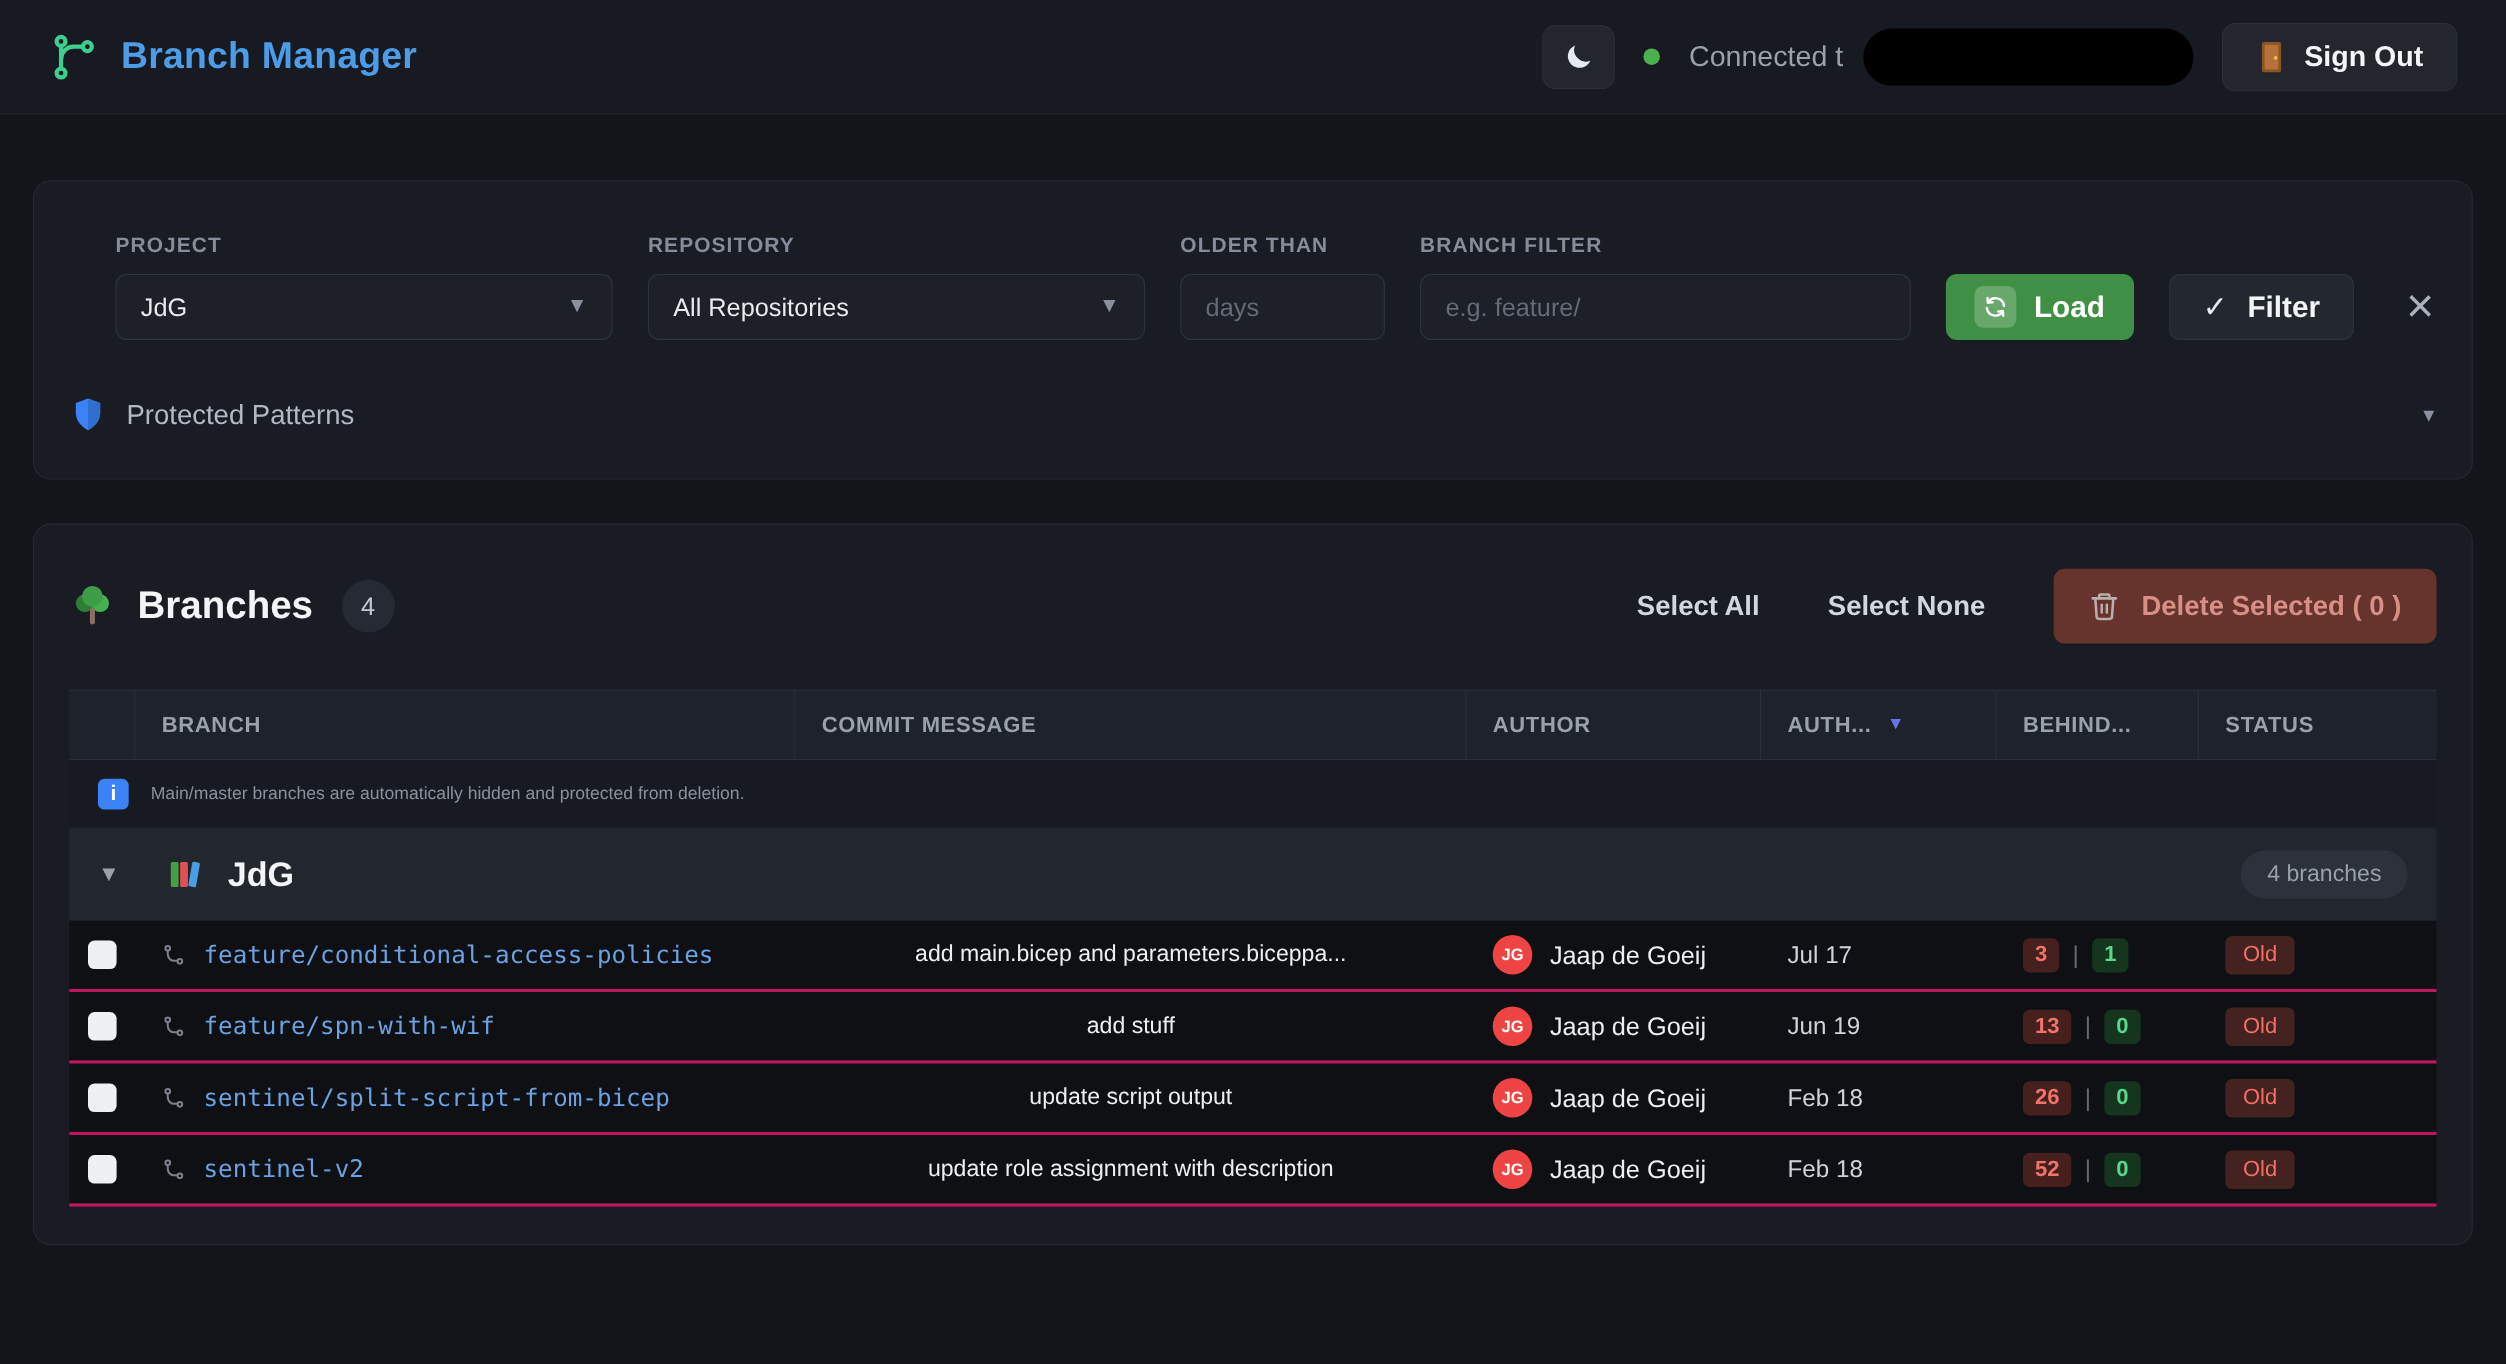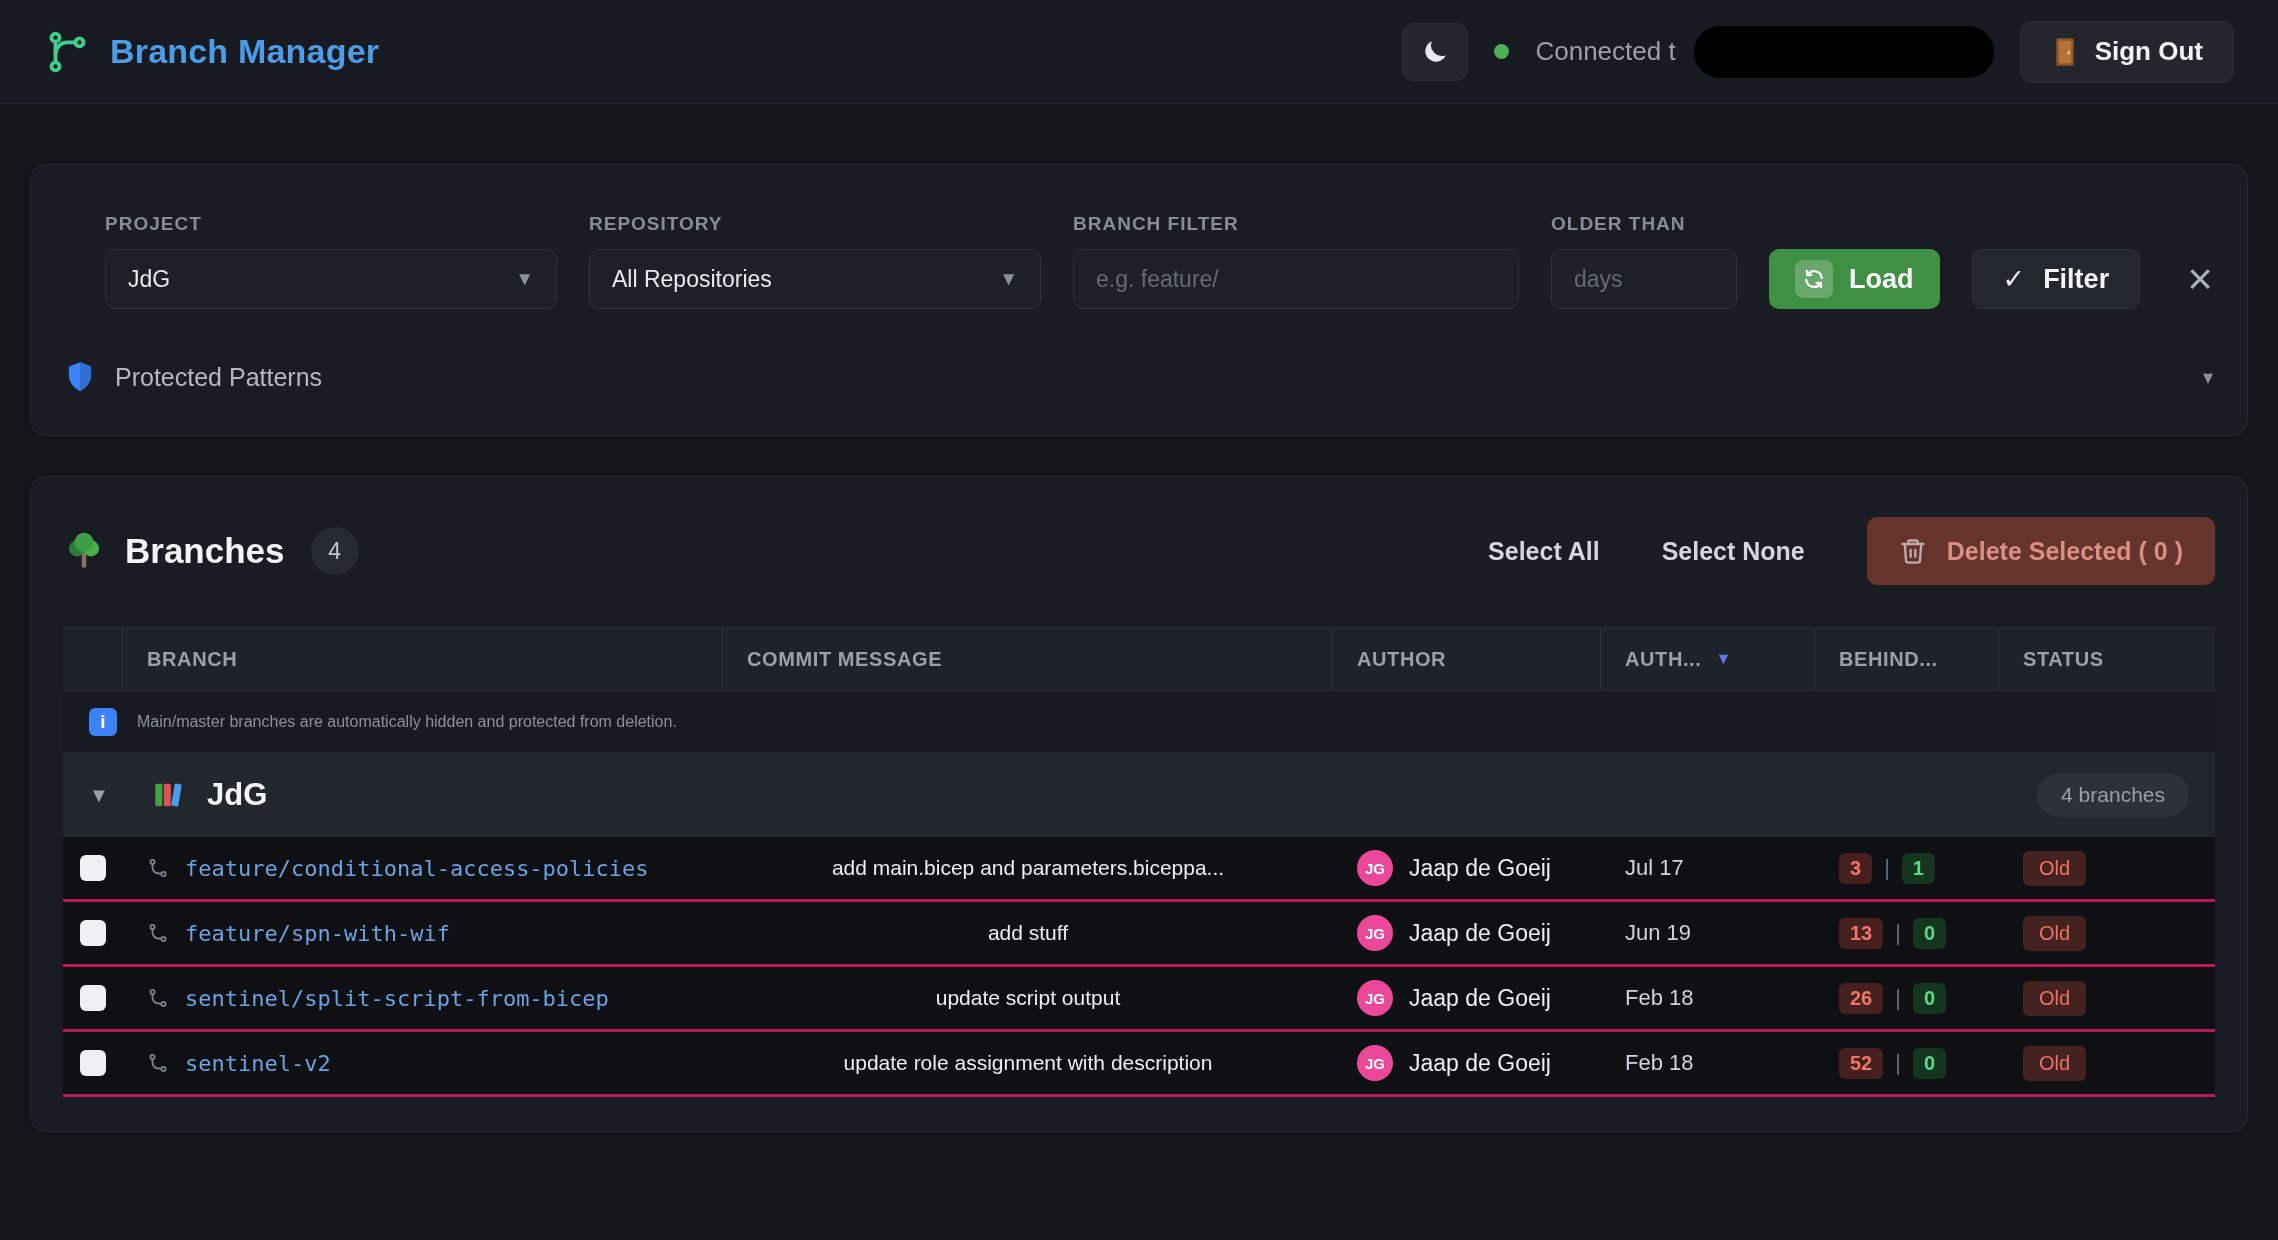--- a/index.html
+++ b/index.html
@@ -237,21 +237,21 @@
     color: #6ba3e2;
     cursor: pointer;
     white-space: nowrap;
     overflow: hidden;
     text-overflow: ellipsis;
   }
   .c-commit { justify-content: center; font-size: 21px; color: #eceef1; text-align: center; }
   .c-author { gap: 16px; font-size: 23px; color: #eceef1; }
   .avatar {
     width: 36px; height: 36px; border-radius: 50%;
-    background: #ec4899; color: #fff;
+    background: #ef4444; color: #fff;
     font-size: 15px; font-weight: 700;
     display: flex; align-items: center; justify-content: center;
     flex: none;
   }
   .c-date { font-size: 22px; color: #cfd4db; }
   .c-behind { gap: 12px; }
   .badge-red {
     background: #46201f; color: #f07468;
     font-size: 20px; font-weight: 700;
     padding: 4px 11px; border-radius: 6px;
@@ -312,27 +312,27 @@
         <span class="caret">▼</span>
       </div>
     </div>
     <div class="field w-repo">
       <label>REPOSITORY</label>
       <div class="select">
         <span>All Repositories</span>
         <span class="caret">▼</span>
       </div>
     </div>
+    <div class="field w-older">
+      <label>OLDER THAN</label>
+      <input class="text-input" type="text" placeholder="days" style="">
+    </div>
     <div class="field w-branchfilter">
       <label>BRANCH FILTER</label>
       <input class="text-input" type="text" placeholder="e.g. feature/" style="">
-    </div>
-    <div class="field w-older">
-      <label>OLDER THAN</label>
-      <input class="text-input" type="text" placeholder="days" style="">
     </div>
     <button class="load-btn">
       <span class="load-icon-box">
         <svg width="22" height="22" viewBox="0 0 24 24" fill="none" stroke="#ffffff" stroke-width="2.4" stroke-linecap="round" stroke-linejoin="round">
           <path d="M20.5 11a8.5 8.5 0 0 0-15.9-3.2"></path>
           <path d="M3.5 13a8.5 8.5 0 0 0 15.9 3.2"></path>
           <polyline points="4.2,3.2 4.6,7.8 9.2,7.4"></polyline>
           <polyline points="19.8,20.8 19.4,16.2 14.8,16.6"></polyline>
         </svg>
       </span>

